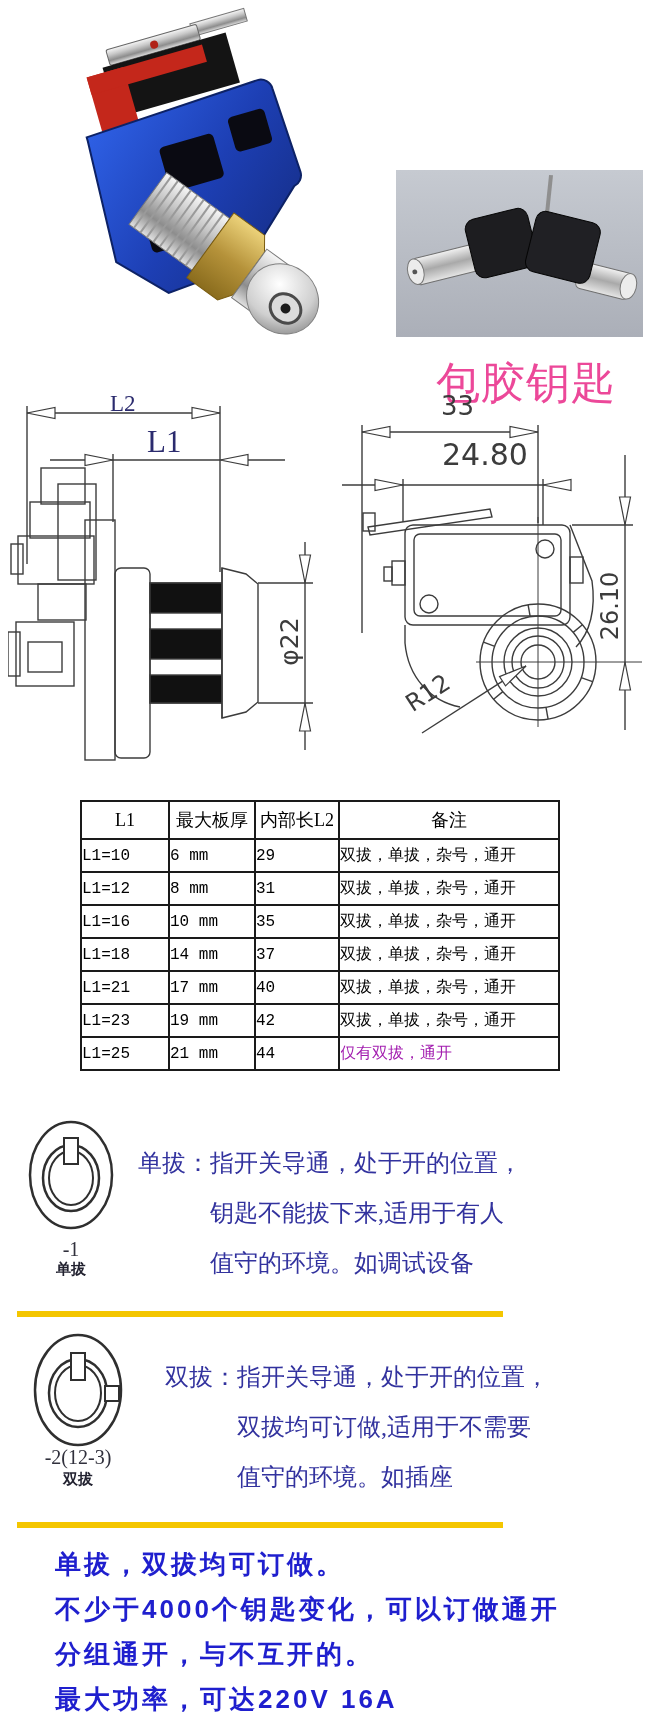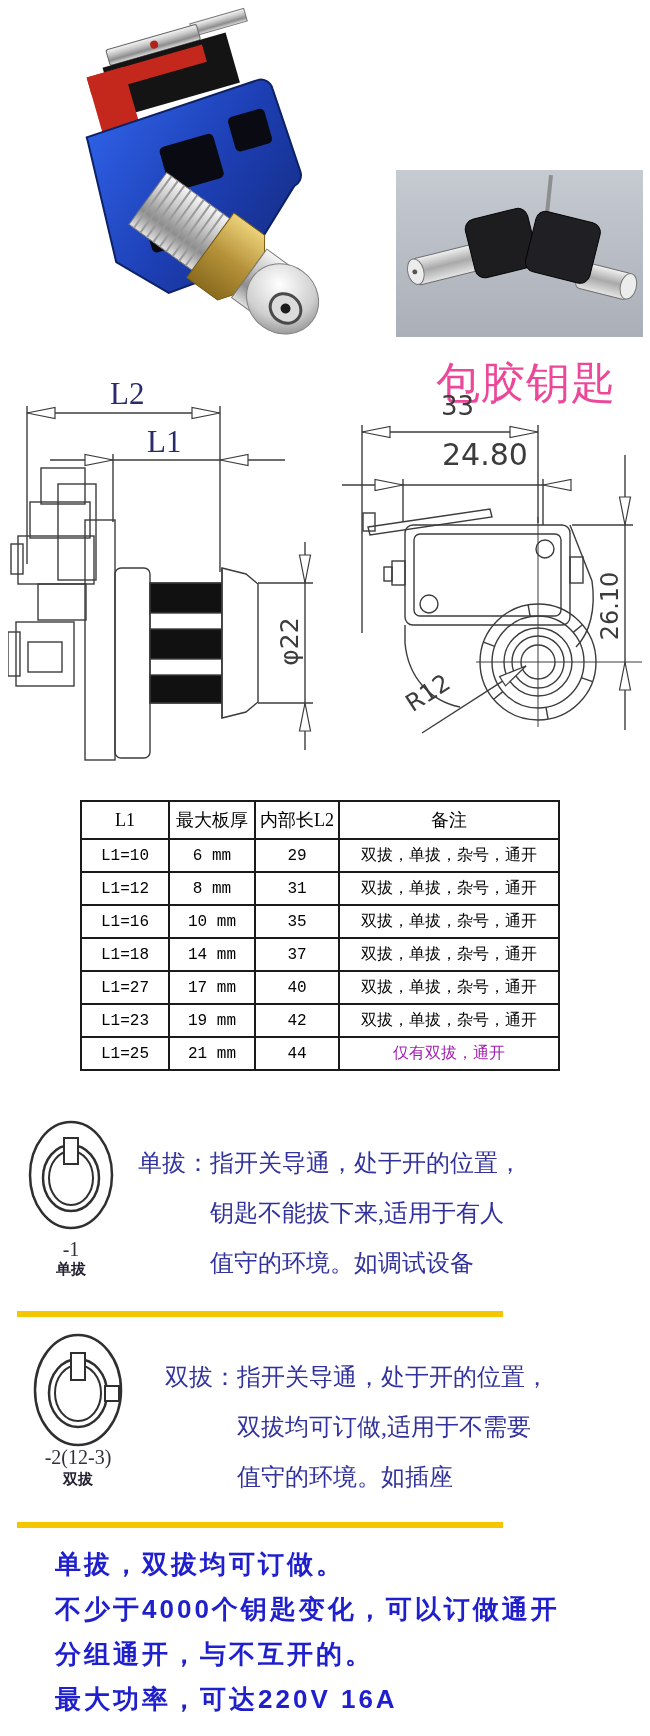--- a/index.html
+++ b/index.html
@@ -6,21 +6,21 @@
   .page{position:relative;width:650px;height:1736px;background:#ffffff;overflow:hidden;
         font-family:"Liberation Serif","DejaVu Serif",serif;}
   .abs{position:absolute;}
   .dimlabel{color:#3c3c3c;font-family:"DejaVu Sans","Liberation Sans",sans-serif;}
   .navylabel{color:#2b2b6e;font-family:"Liberation Serif","DejaVu Serif",serif;}
   .caption{color:#ec4899;font-size:44px;letter-spacing:1px;}
   
   table.spec{border-collapse:collapse;table-layout:fixed;width:478px;background:#fff;}
   table.spec th, table.spec td{border:2px solid #1a1a1a;padding:0;overflow:hidden;white-space:nowrap;}
   table.spec th{height:36px;font-size:18px;font-weight:normal;text-align:center;}
-  table.spec td{height:31px;font-size:16px;text-align:center;}
+  table.spec td{height:31px;font-size:16px;}
   td.mono{font-family:"Liberation Mono","DejaVu Sans Mono",monospace;font-size:15px;}
   td.remark{text-align:left;padding-left:4px;font-size:16px;}
   td.remark.red{color:#a21caf;border-radius:7px;}
   
   .modedesc{display:flex;color:#32329e;font-size:24px;line-height:50px;}
   .modedesc .mlabel{flex:0 0 auto;text-align:right;}
   .modecode{color:#30303c;font-size:20px;text-align:center;font-family:"Liberation Serif","DejaVu Serif",serif;}
   .modename{color:#222230;font-size:15px;font-weight:bold;text-align:center;}
   .divider{height:6px;background:#f4c600;}
   .footer-line{color:#1f1fce;font-size:26px;font-weight:bold;letter-spacing:3px;line-height:45px;
@@ -158,21 +158,21 @@
 
     <polygon points="214,196 238,202 250,212 250,330 238,340 214,346" fill="#ffffff"></polygon>
     <line x1="214" y1="196" x2="214" y2="346"></line>
 
     <line x1="297" y1="170" x2="297" y2="378"></line>
     <use href="#ah" transform="translate(297,211) rotate(90)"></use>
     <use href="#ah" transform="translate(297,331) rotate(-90)"></use>
     <line x1="250" y1="211" x2="305" y2="211"></line>
     <line x1="250" y1="331" x2="305" y2="331"></line>
   </svg>
-  <div class="abs navylabel" style="left:110px;top:376px;font-size:31px;">L2</div>
+  <div class="abs navylabel" style="left:110px;top:391px;font-size:23px;">L2</div>
   <div class="abs navylabel" style="left:147px;top:424px;font-size:31px;">L1</div>
   <div class="abs dimlabel" style="left:253px;top:627px;width:72px;font-size:25px;text-align:center;transform:rotate(-90deg);">φ22</div>
 
   <svg class="abs" style="left:330px;top:385px;" width="320" height="378" viewBox="0 0 320 378" stroke="#3c3c3c" stroke-width="1.4" fill="none">
 
     <line x1="32" y1="47" x2="208" y2="47"></line>
     <use href="#ah" transform="translate(32,47) rotate(180)"></use>
     <use href="#ah" transform="translate(208,47)"></use>
     <line x1="32" y1="40" x2="32" y2="248"></line>
     <line x1="208" y1="40" x2="208" y2="138"></line>
@@ -256,21 +256,21 @@
       <td class="mono">35</td>
       <td class="remark">双拔，单拔，杂号，通开</td>
     </tr>
     <tr>
       <td class="mono">L1=18</td>
       <td class="mono">14 mm</td>
       <td class="mono">37</td>
       <td class="remark">双拔，单拔，杂号，通开</td>
     </tr>
     <tr>
-      <td class="mono">L1=27</td>
+      <td class="mono">L1=21</td>
       <td class="mono">17 mm</td>
       <td class="mono">40</td>
       <td class="remark">双拔，单拔，杂号，通开</td>
     </tr>
     <tr>
       <td class="mono">L1=23</td>
       <td class="mono">19 mm</td>
       <td class="mono">42</td>
       <td class="remark">双拔，单拔，杂号，通开</td>
     </tr>

